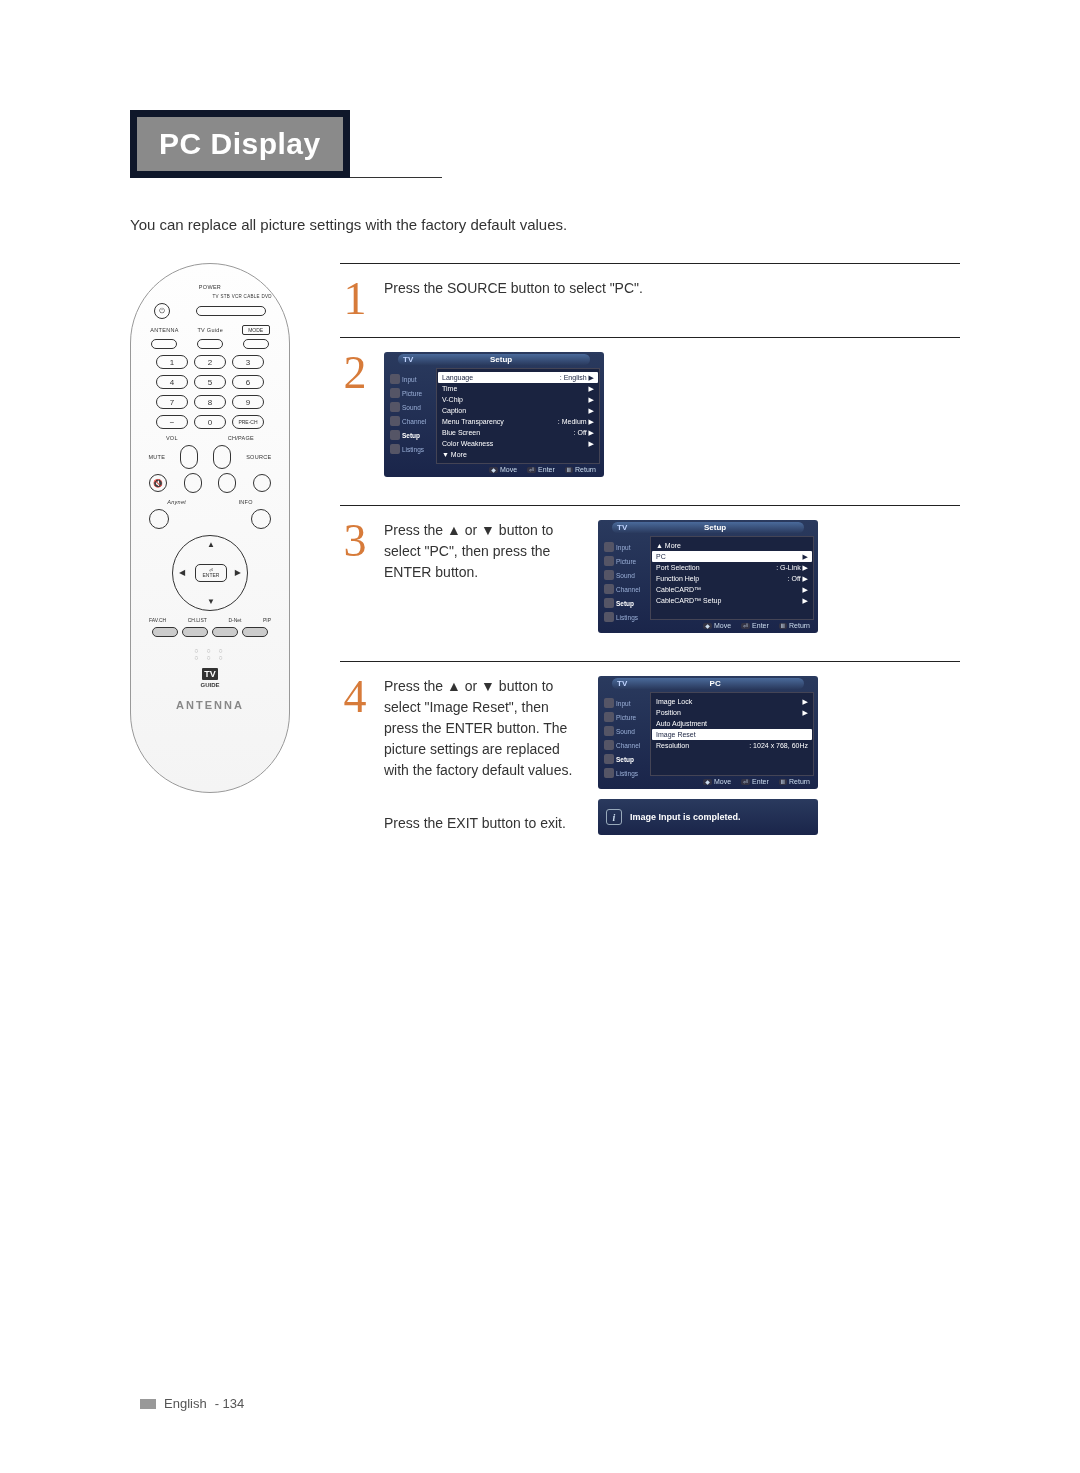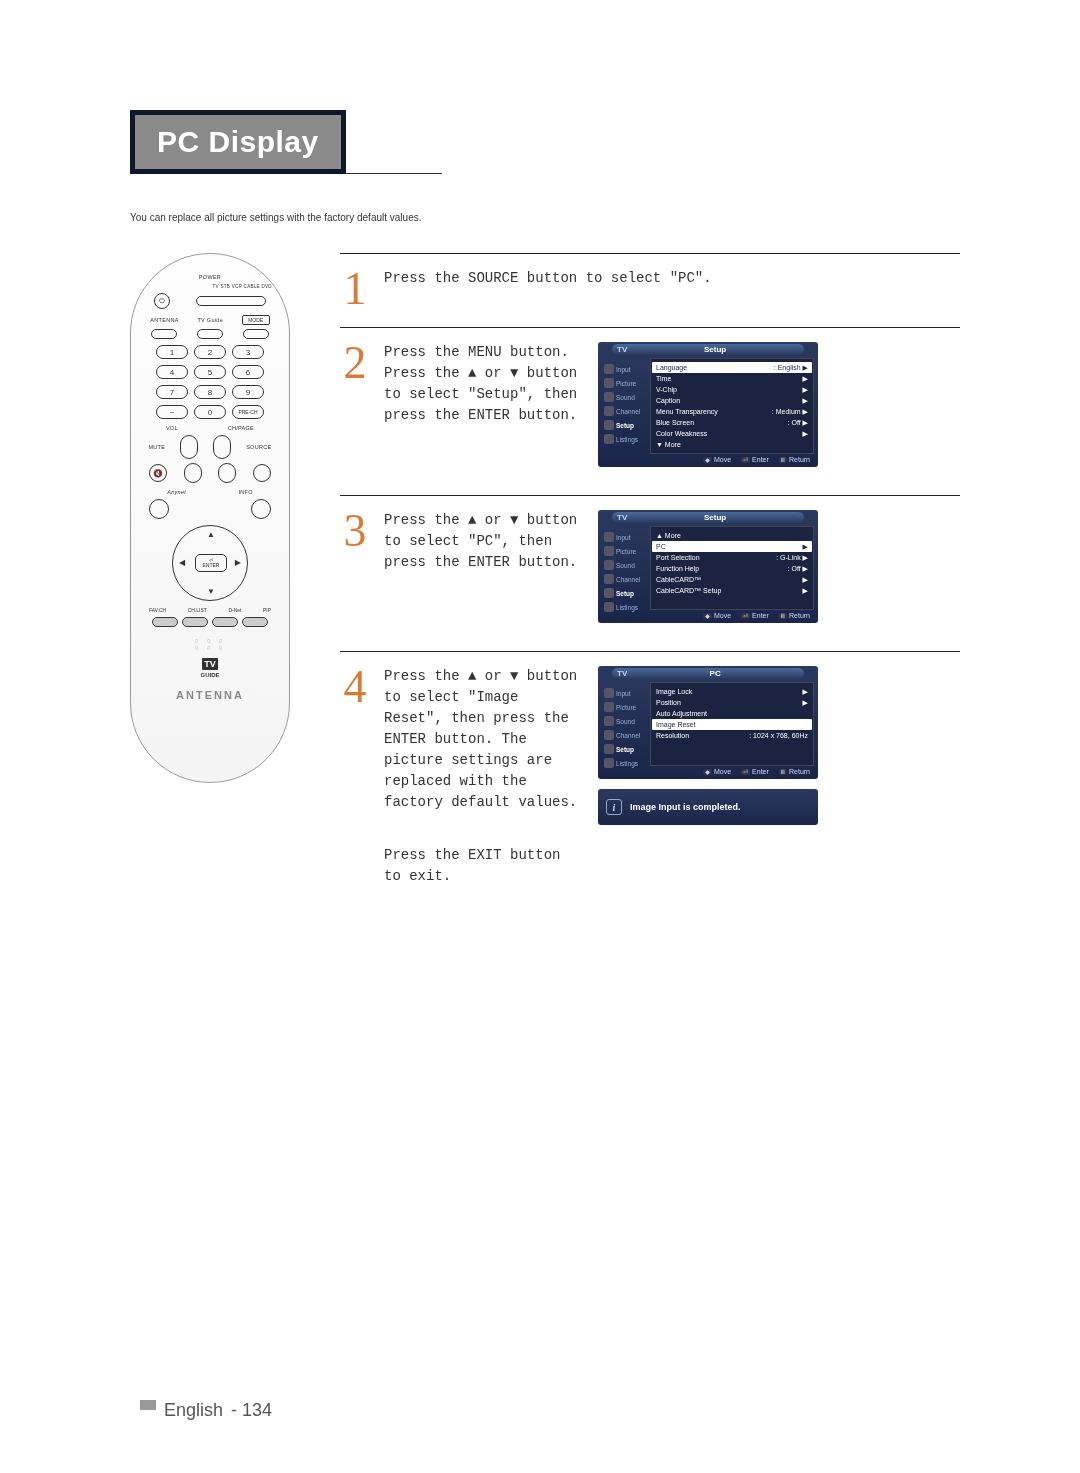--- a/index.html
+++ b/index.html
@@ -1,21 +1,21 @@
 <!DOCTYPE html>
 <html><head>
 <meta charset="utf-8">
 <style>
   * { box-sizing: border-box; margin: 0; padding: 0; }
   body { font-family: Arial, Helvetica, sans-serif; background: #fff; width: 1080px; height: 1473px; position: relative; color: #333; }
   .page { padding: 110px 120px 50px 130px; }
-  .tab { display: inline-block; background: #8a8a8a; color: #fff; font-size: 30px; font-weight: bold; padding: 10px 22px; border: 5px solid #0f172a; letter-spacing: 0.5px; }
+  .tab { display: inline-block; background: #8a8a8a; color: #fff; font-size: 30px; font-weight: bold; padding: 10px 22px; border: 7px solid #0f172a; letter-spacing: 0.5px; }
   .tab-line { border-top: 1px solid #333; margin-top: -1px; margin-bottom: 38px; width: 312px; }
   h2.section { font-size: 26px; font-weight: normal; letter-spacing: 0.2px; margin-bottom: 16px; color: #222; }
-  p.intro { font-size: 10px; color: #333; margin-bottom: 30px; }
+  p.intro { font-size: 15px; color: #333; margin-bottom: 30px; }
   .content { display: flex; gap: 20px; align-items: flex-start; }
   .remote-wrap { width: 190px; flex-shrink: 0; }
   .remote { width: 160px; height: 530px; border: 1px solid #999; border-radius: 80px 80px 80px 80px; background: linear-gradient(#fefefe,#f4f4f4); position: relative; padding: 20px 10px; font-size: 6px; color:#333; }
   .remote .row { display:flex; justify-content:space-around; margin:4px 0; align-items:center; }
   .remote .lbl { font-size:5.5px; text-align:center; letter-spacing:0.3px; }
   .remote .pill { width: 26px; height:10px; border:1px solid #333; border-radius:6px; }
   .remote .btn-round { width:16px; height:16px; border:1.5px solid #333; border-radius:50%; display:flex; align-items:center; justify-content:center; font-size:7px; }
   .remote .btn-rect { width: 28px; height:10px; border:1.2px solid #333; border-radius:2px; display:flex; align-items:center; justify-content:center; font-size:5px;}
   .remote .numpad { display:grid; grid-template-columns: repeat(3, 32px); gap:6px 6px; justify-content:center; margin:6px 0;}
   .remote .num { height:14px; border:1.2px solid #333; border-radius:8px; display:flex; align-items:center; justify-content:center; font-size:8px;}
@@ -26,40 +26,40 @@
   .remote .bp { height:10px; border:1px solid #333; border-radius:5px; background:#ccc;}
   .remote .dots { text-align:center; letter-spacing:3px; color:#aaa; margin:10px 0 4px; font-size:7px;}
   .remote .tvguide { text-align:center; font-weight:bold; font-size:9px; margin:8px 0;}
   .remote .samsung { text-align:center; font-weight:bold; letter-spacing:2px; color:#888; font-size:11px; margin-top:10px;}
   .remote .mute { width:18px; height:18px; border:1.2px solid #333; border-radius:50%; display:flex; align-items:center; justify-content:center; font-size:8px;}
 
   .steps { flex:1; border-top: 1px solid #222; }
   .step { display:flex; gap: 14px; padding: 14px 0 18px; border-bottom: 1px solid #222; align-items:flex-start; }
   .step:last-child { border-bottom:none; }
   .step-num { font-size: 46px; line-height: 0.9; color: #d77b3a; font-family: Georgia, 'Times New Roman', serif; width: 30px; text-align:center; flex-shrink:0; font-weight:300;}
-  .step-text { font-size: 14px; line-height: 1.5; color: #333; width: 200px; flex-shrink:0;font-family:Liberation Mono, monospace; }
+  .step-text { font-size: 14px; line-height: 1.5; color: #333; width: 200px; flex-shrink:0; }
   .step-text p { margin-bottom: 4px; }
   .osd { width: 220px; flex-shrink:0; font-size:8px; color:#fff; }
   .osd-box { background: linear-gradient(#2a3a5e,#1a254a); border-radius: 3px; padding: 4px; position:relative; margin-bottom:10px;}
   .osd-title { background: linear-gradient(#4a6a9a,#2a3a5e); border-radius: 10px; text-align:center; padding:1px; font-weight:bold; margin: -2px 10px 3px 10px; font-size:8px; }
   .osd-title .left { float:left; margin-left:4px; color:#c0d4ff;}
   .osd-sidebar { position:absolute; left:4px; top:20px; width:42px; }
   .osd-side-item { display:flex; align-items:center; gap:2px; height:14px; font-size:6.5px; color:#9bb0d8; padding-left:2px;}
   .osd-side-item.active { color:#fff; font-weight:bold;}
   .osd-side-item .ico { width:10px; height:10px; background:#556; border-radius:2px; display:inline-block; flex-shrink:0;}
   .osd-main { margin-left: 48px; background:#1a2340; border:1px solid #445; min-height:84px; padding:3px 5px; font-size:7px;}
   .osd-row { display:flex; justify-content:space-between; align-items:center; height:11px; }
   .osd-row .arr { font-size:7px;}
   .osd-row.sel { background:#fff; color:#1a2340; margin: 0 -4px; padding:0 4px; border-radius:1px;}
   .osd-footer { display:flex; justify-content:flex-end; gap:10px; font-size:7px; padding:2px 4px 0; color:#cde;}
   .osd-footer span .k { background:#334; padding:0 2px; border-radius:2px; margin-right:2px; font-size:6px;}
   .info-bar { background: linear-gradient(#2a3a5e,#1a254a); border-radius: 3px; padding: 10px 8px; display:flex; align-items:center; gap:8px; font-size:9px; font-weight:bold; color:#fff;}
   .info-bar .iico { width:16px; height:16px; border:1.5px solid #9ab; border-radius:3px; display:flex; align-items:center; justify-content:center; font-size:10px; color:#cde; font-style:italic; font-family:Georgia,serif;}
 
-  .footer { position:absolute; bottom: 52px; left: 140px; font-size: 18px; color:#555; display:flex; align-items:flex-start; gap:8px;}
+  .footer { position:absolute; bottom: 62px; left: 140px; font-size: 13px; color:#555; display:flex; align-items:center; gap:8px;}
   .footer .bar { width: 16px; height: 10px; background:#999; display:inline-block;}
 </style>
 </head>
 <body>
 
 <div class="page">
   <div class="tab">PC Display</div>
   <div class="tab-line"></div>
 
   <p class="intro">You can replace all picture settings with the factory default values.</p>
@@ -156,24 +156,20 @@
 
     <div class="steps">
 
       <div class="step">
         <div class="step-num">1</div>
         <div class="step-text" style="width:auto">Press the SOURCE button to select "PC".</div>
       </div>
 
       <div class="step">
         <div class="step-num">2</div>
-        <div class="step-text">
-          <p style="white-space:pre-line">Press the MENU button.
-Press the ▲ or ▼ button to select "Setup", then press the ENTER button.</p>
-        </div>
         <div class="osd">
           <div class="osd-box">
             <div class="osd-title"><span class="left">TV</span><span>Setup</span></div>
             <div class="osd-sidebar">
               <div class="osd-side-item">
                   <span class="ico"></span>
                   <span>Input</span>
                 </div>
               <div class="osd-side-item">
                   <span class="ico"></span>

